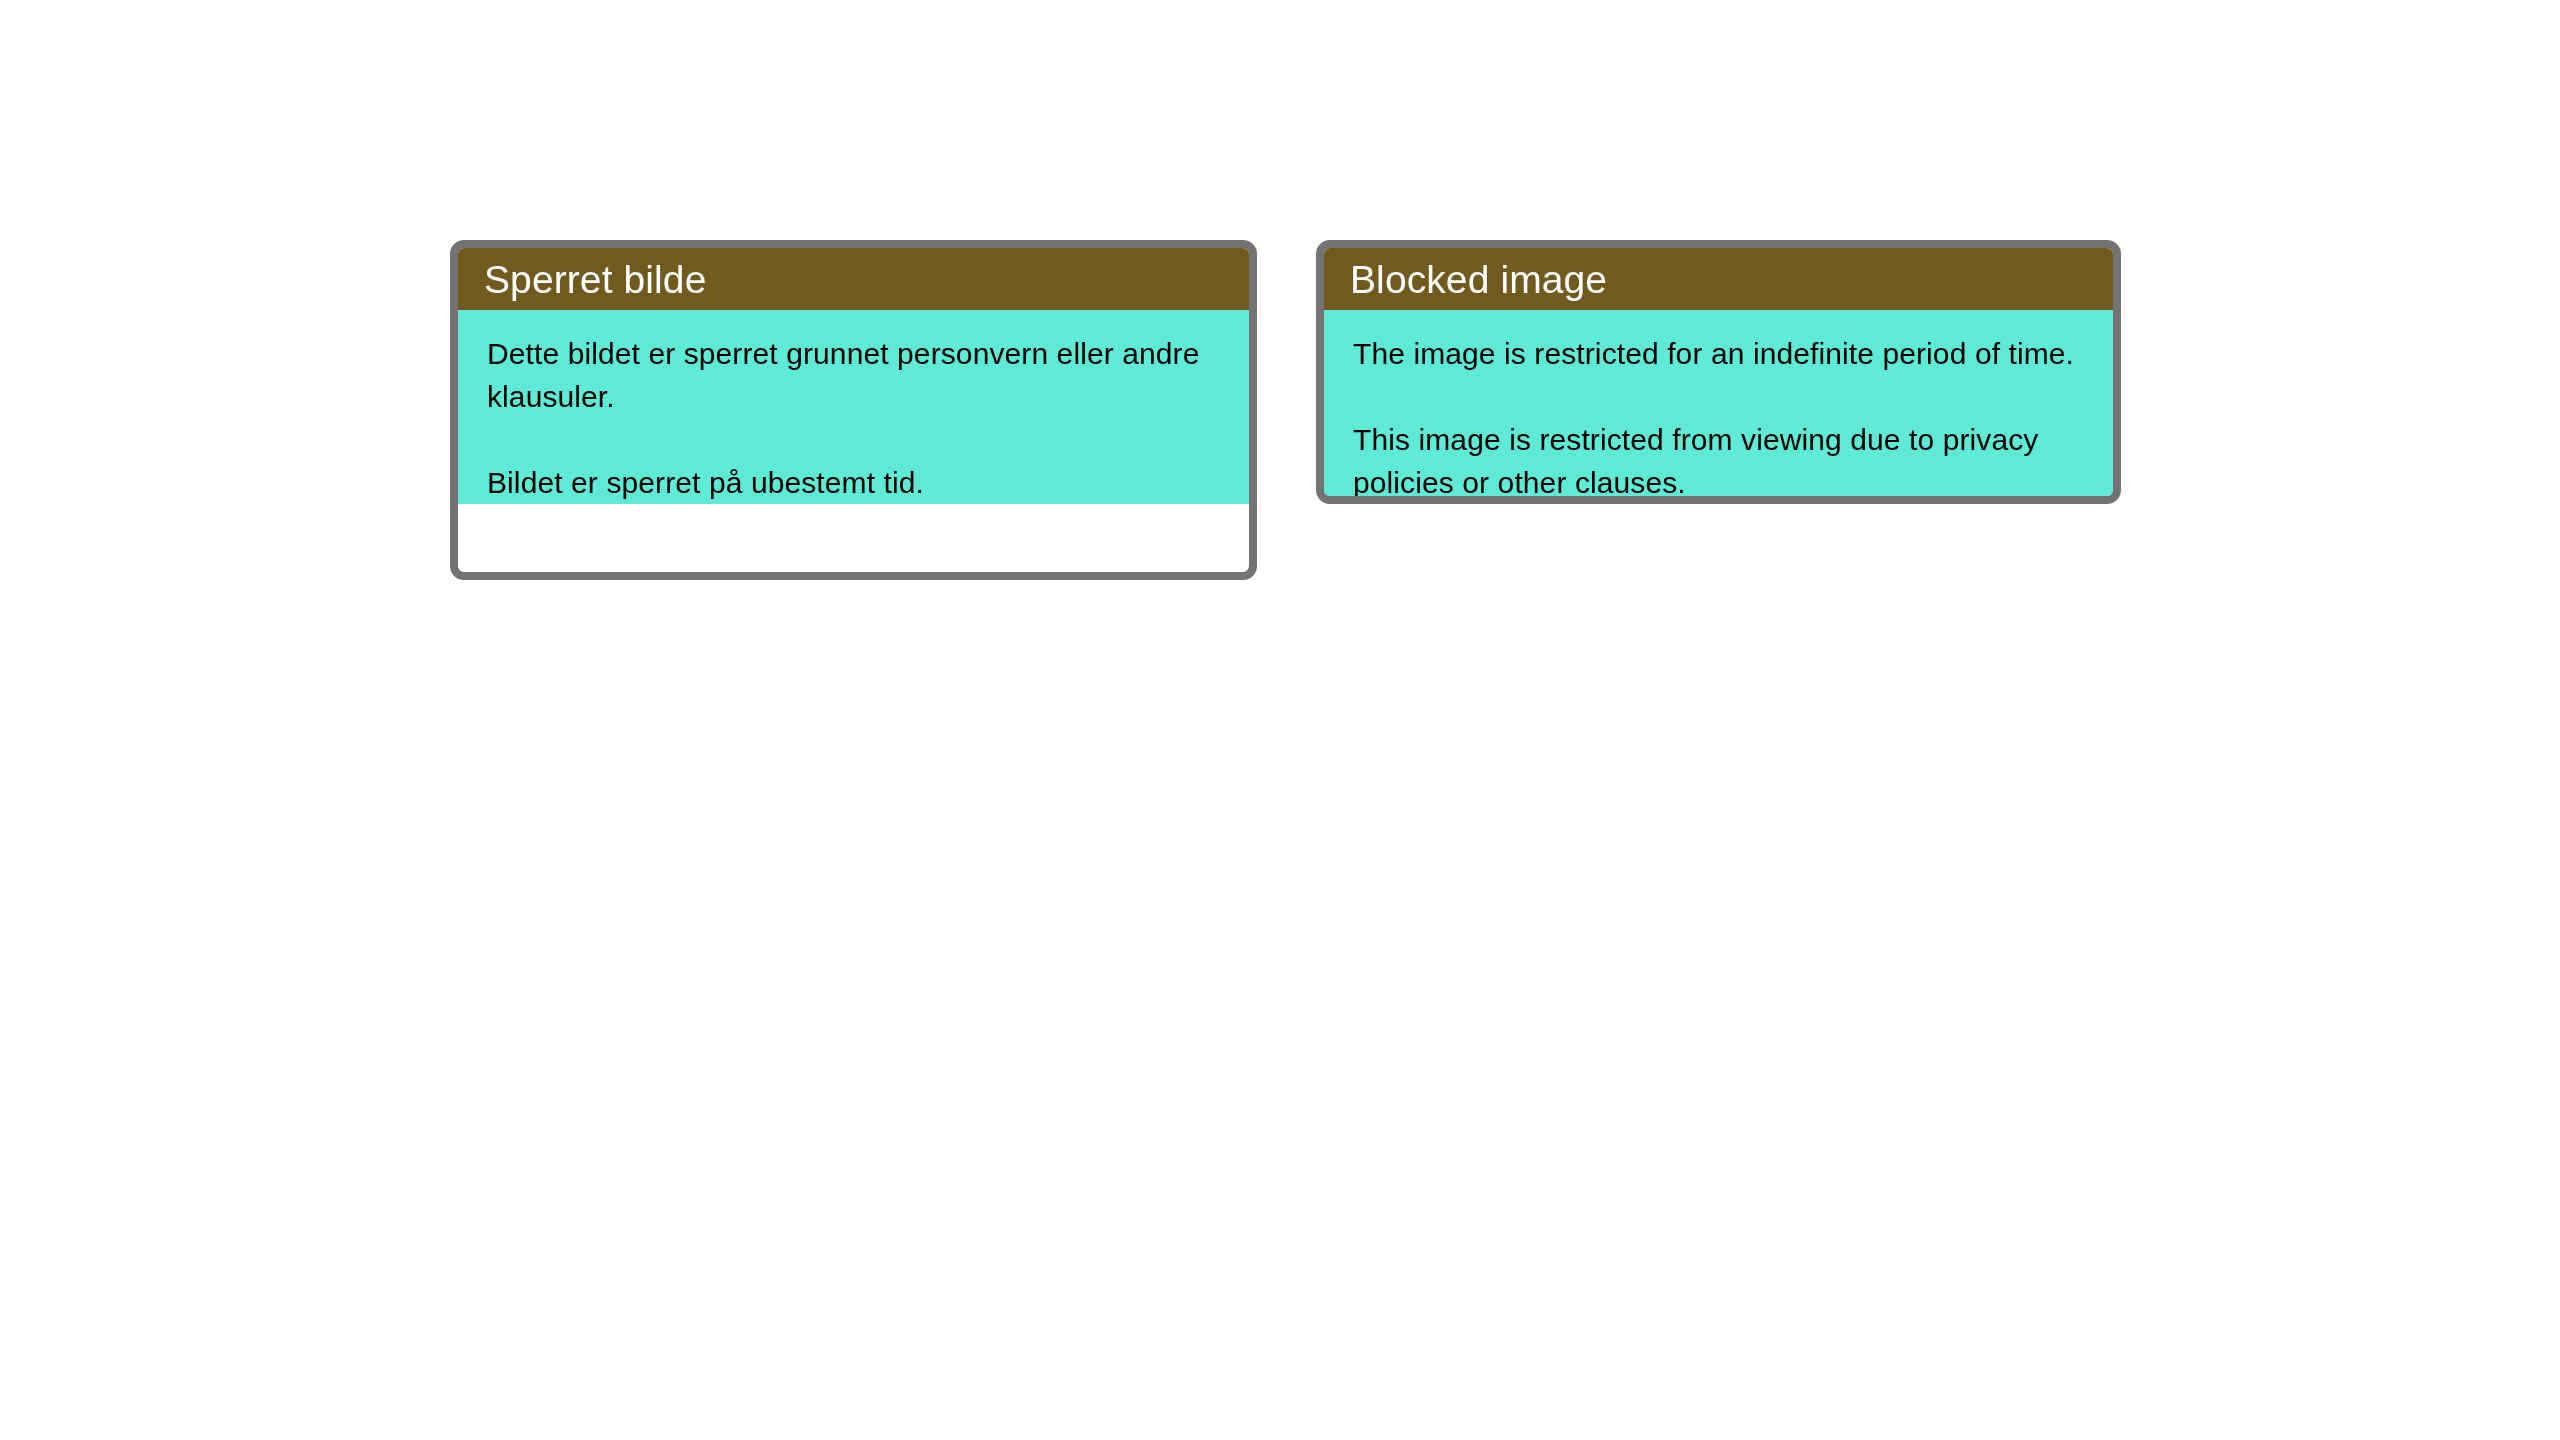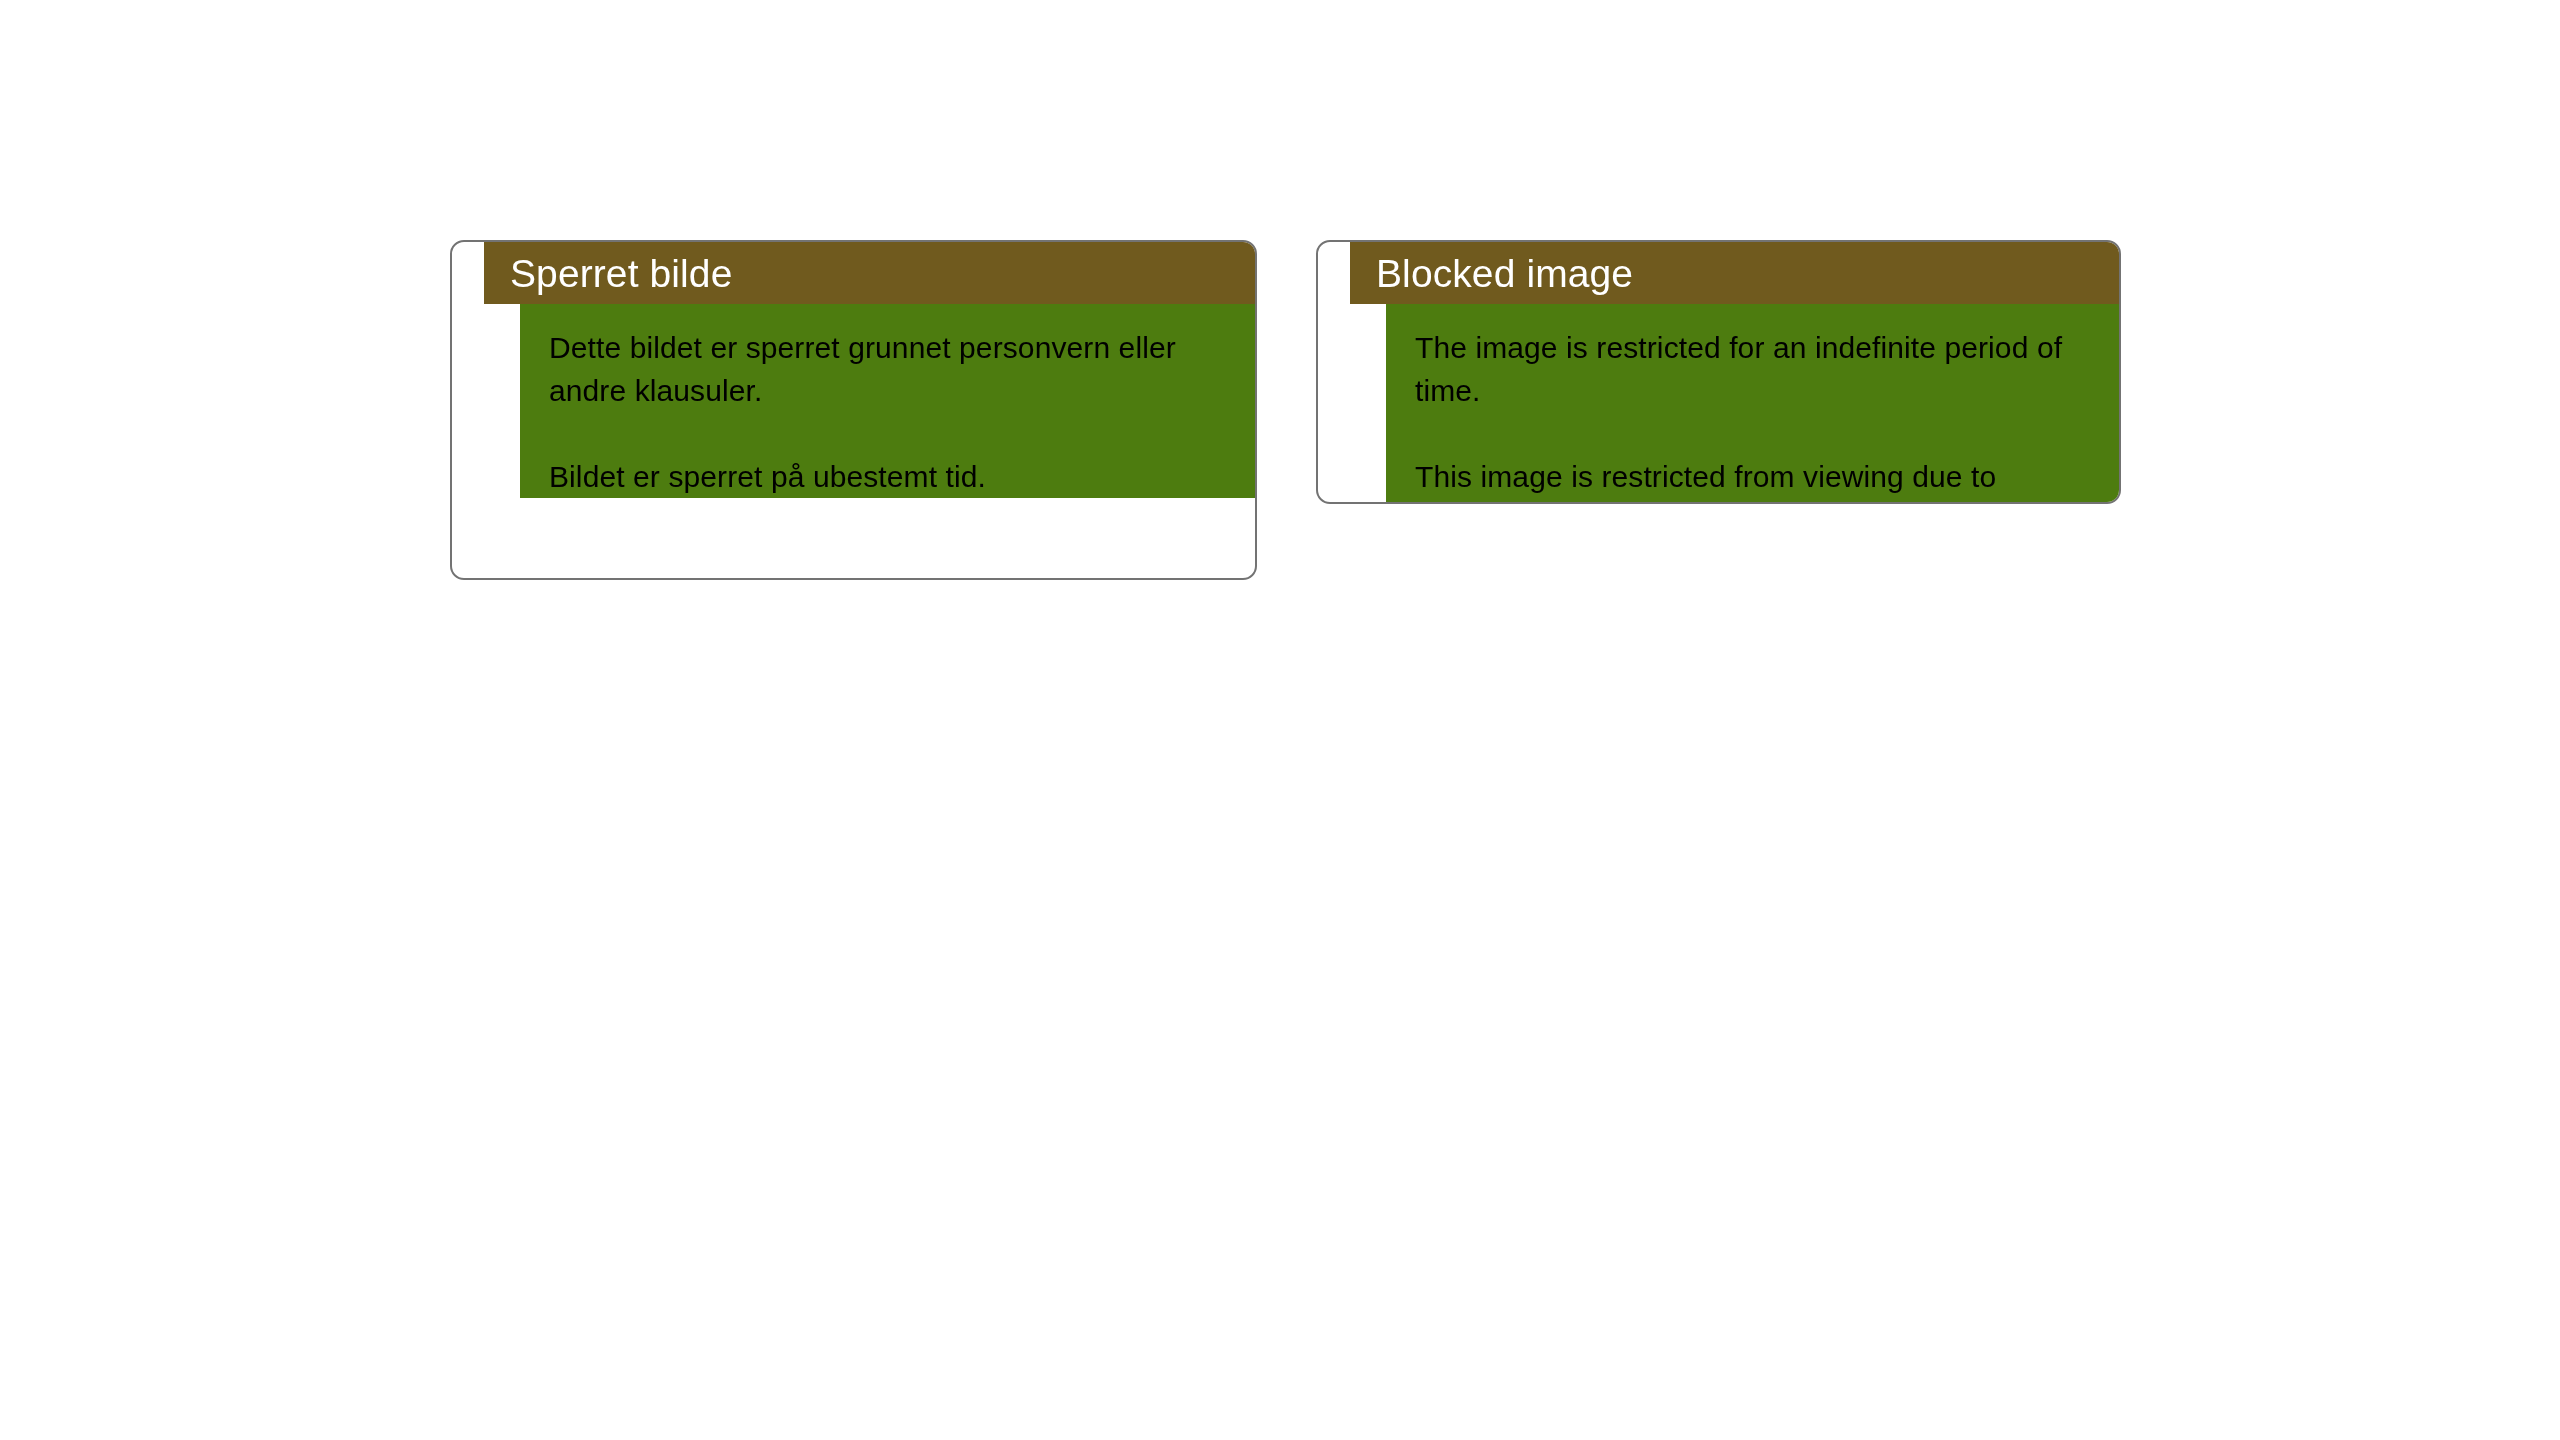--- a/index.html
+++ b/index.html
@@ -21,24 +21,23 @@
     top: 0;
     width: 2560px;
     height: 1440px;
     background: #ffffff;
   }
 
   .card {
     position: absolute;
     box-sizing: border-box;
     background: #ffffff;
-    border: 2px solid #737373;
+    border: 8px solid #737373;
     border-radius: 14px;
     overflow: hidden;
-    padding-left: 32px;
   }
 
   .card--no {
     left: 450px;
     top: 240px;
     width: 807px;
     height: 340px;
   }
 
   .card--en {
@@ -62,22 +61,21 @@
     font-size: 39px;
     font-weight: 400;
     line-height: 1;
     letter-spacing: 0.1px;
     white-space: nowrap;
   }
 
   .card-body {
     box-sizing: border-box;
     padding: 22px 26px 0 29px;
-    background: #4d7c0f;
-    margin-left: 36px;
+    background: #5eead4;
   }
 
   .card-paragraph {
     color: #000000;
     font-size: 30px;
     font-weight: 400;
     line-height: 43px;
     margin: 0;
     letter-spacing: 0.1px;
   }

